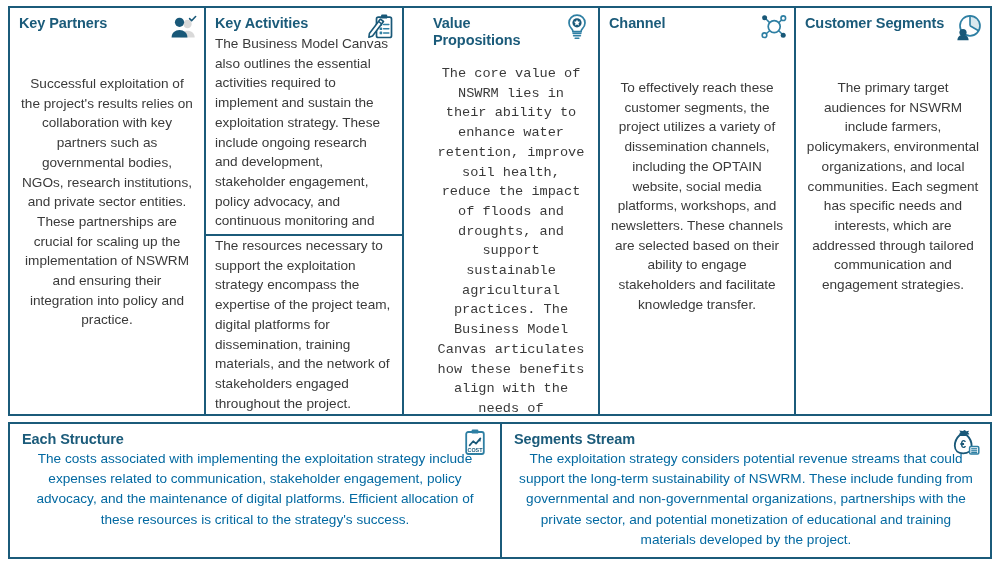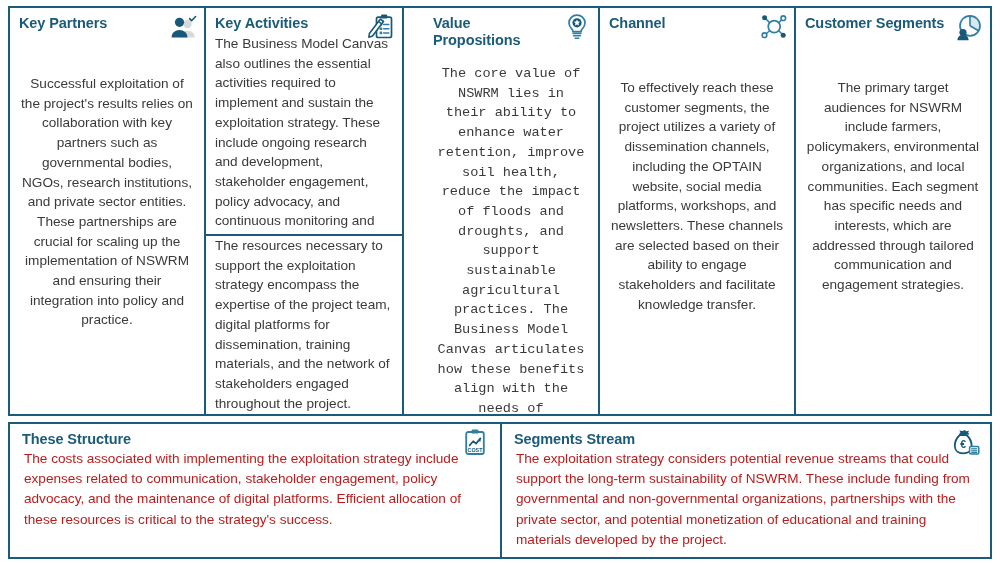--- a/index.html
+++ b/index.html
@@ -124,24 +124,24 @@
     flex-direction: column;
   }
   .bottom-cost    { width: 494px; }
   .bottom-revenue { width: 492px; }
 
   .bottom-head {
     position: relative;
     padding: 7px 44px 0 12px;
   }
   .bottom-body {
-    text-align: left;
+    text-align: center;
     font-size: 13.6px;
     line-height: 1.5;
-    color: #b91c1c;
+    color: #0369a1;
     padding: 1px 14px 6px 14px;
   }
 </style>
 </head>
 <body>
 
 <div id="canvas">
 
   <div class="top-row">
 
@@ -266,21 +266,21 @@
         <div class="body-text body-text-inner">The primary target audiences for NSWRM include farmers, policymakers, environmental organizations, and local communities. Each segment has specific needs and interests, which are addressed through tailored communication and engagement strategies.</div>
       </div>
     </div>
 
   </div>
 
   <div class="bottom-row">
 
     <div class="bottom-box bottom-cost">
       <div class="bottom-head">
-        <div class="box-title">These Structure</div>
+        <div class="box-title">Each Structure</div>
         <span class="icon-slot" style="right:10px;">
           <svg viewBox="0 0 30 30" xmlns="http://www.w3.org/2000/svg">
             <rect x="6.2" y="4" width="17.6" height="22" rx="2" fill="#ffffff" stroke="#2e7fa3" stroke-width="1.8"></rect>
             <rect x="11.6" y="1.6" width="6.8" height="4" rx="1.2" fill="#2e7fa3"></rect>
             <path d="M9.6 17.4l3.6-4.2 2.8 2.4 4.4-5.2" fill="none" stroke="#195878" stroke-width="1.7" stroke-linecap="round" stroke-linejoin="round"></path>
             <path d="M20.4 10.4l.3 3.1-3-.5z" fill="#195878"></path>
             <text x="15" y="23.6" font-family="'Liberation Sans', sans-serif" font-size="5.4" font-weight="bold" fill="#195878" text-anchor="middle">COST</text>
           </svg>
         </span>
       </div>

